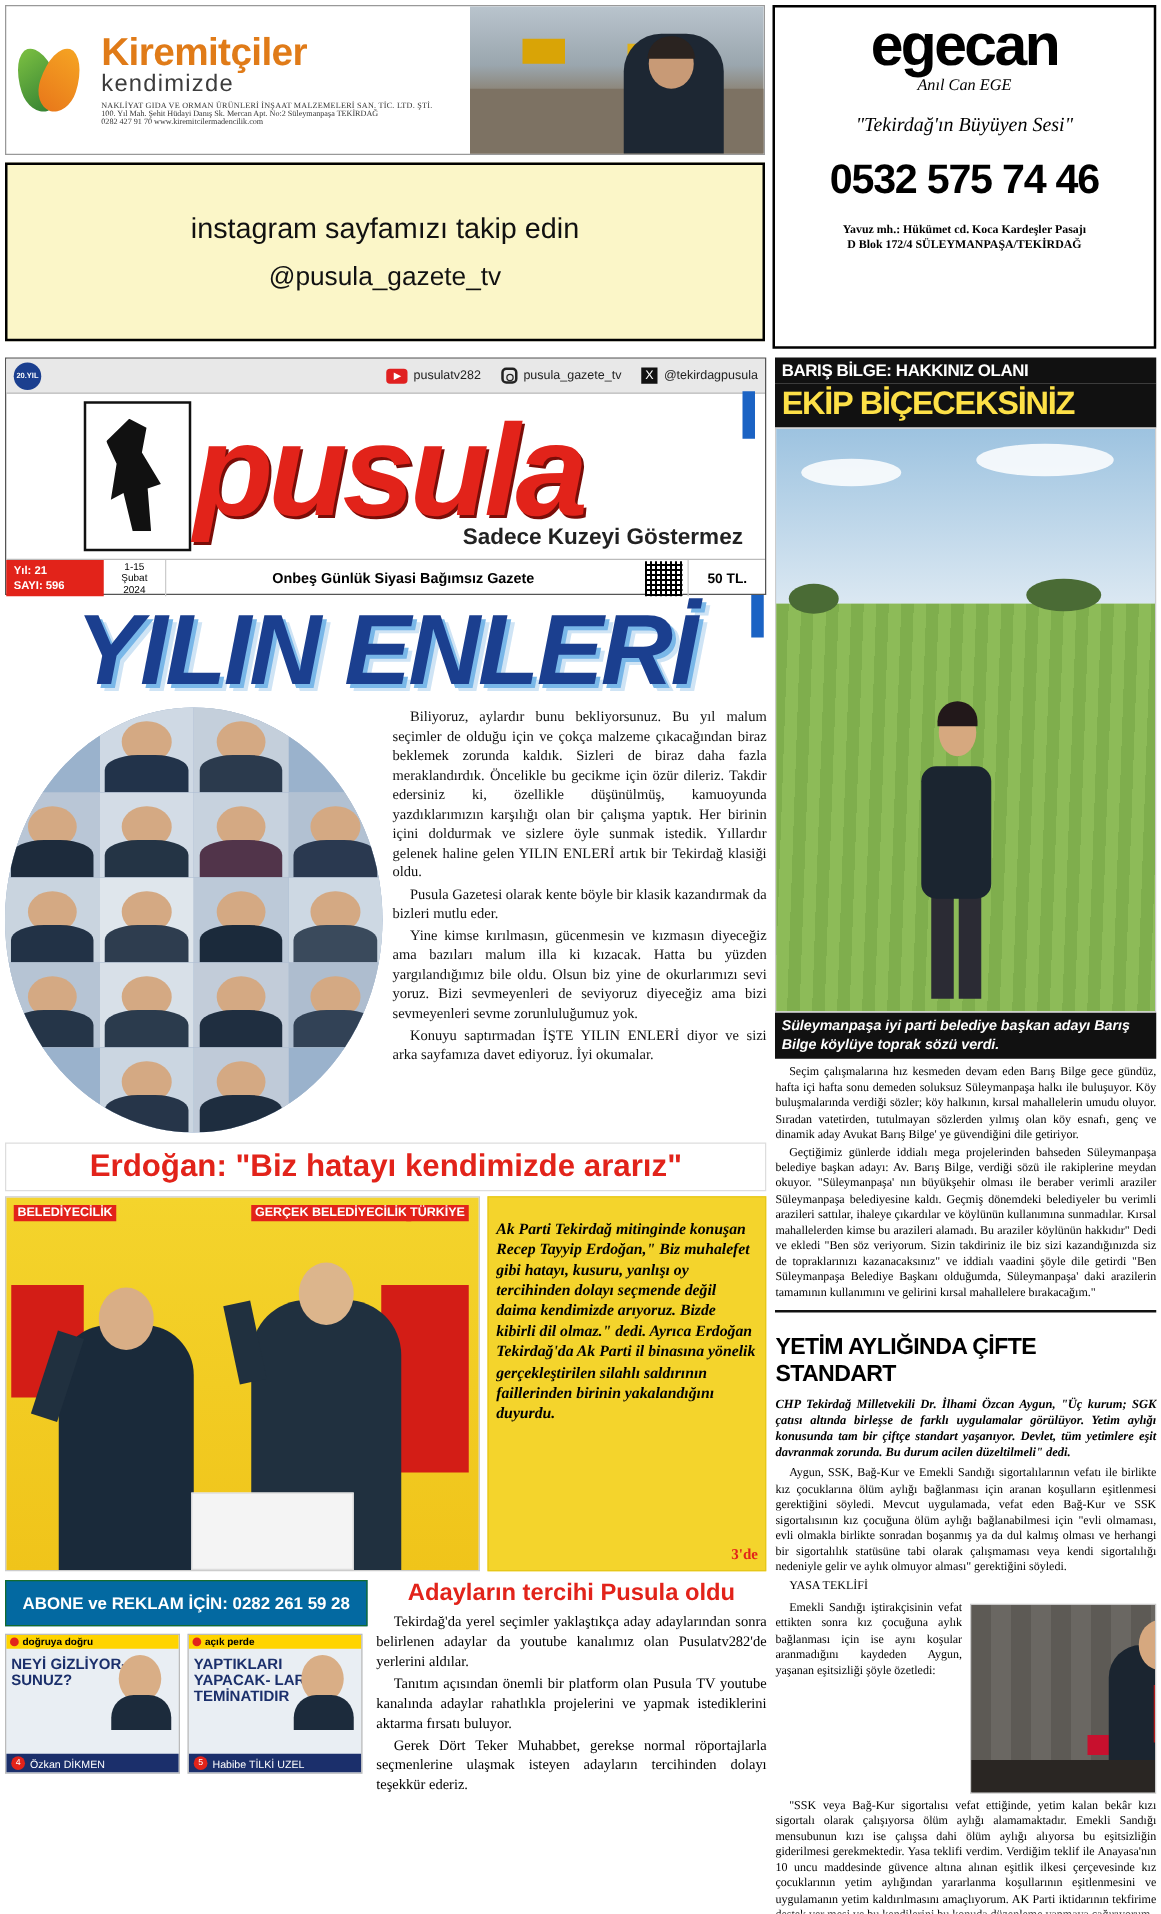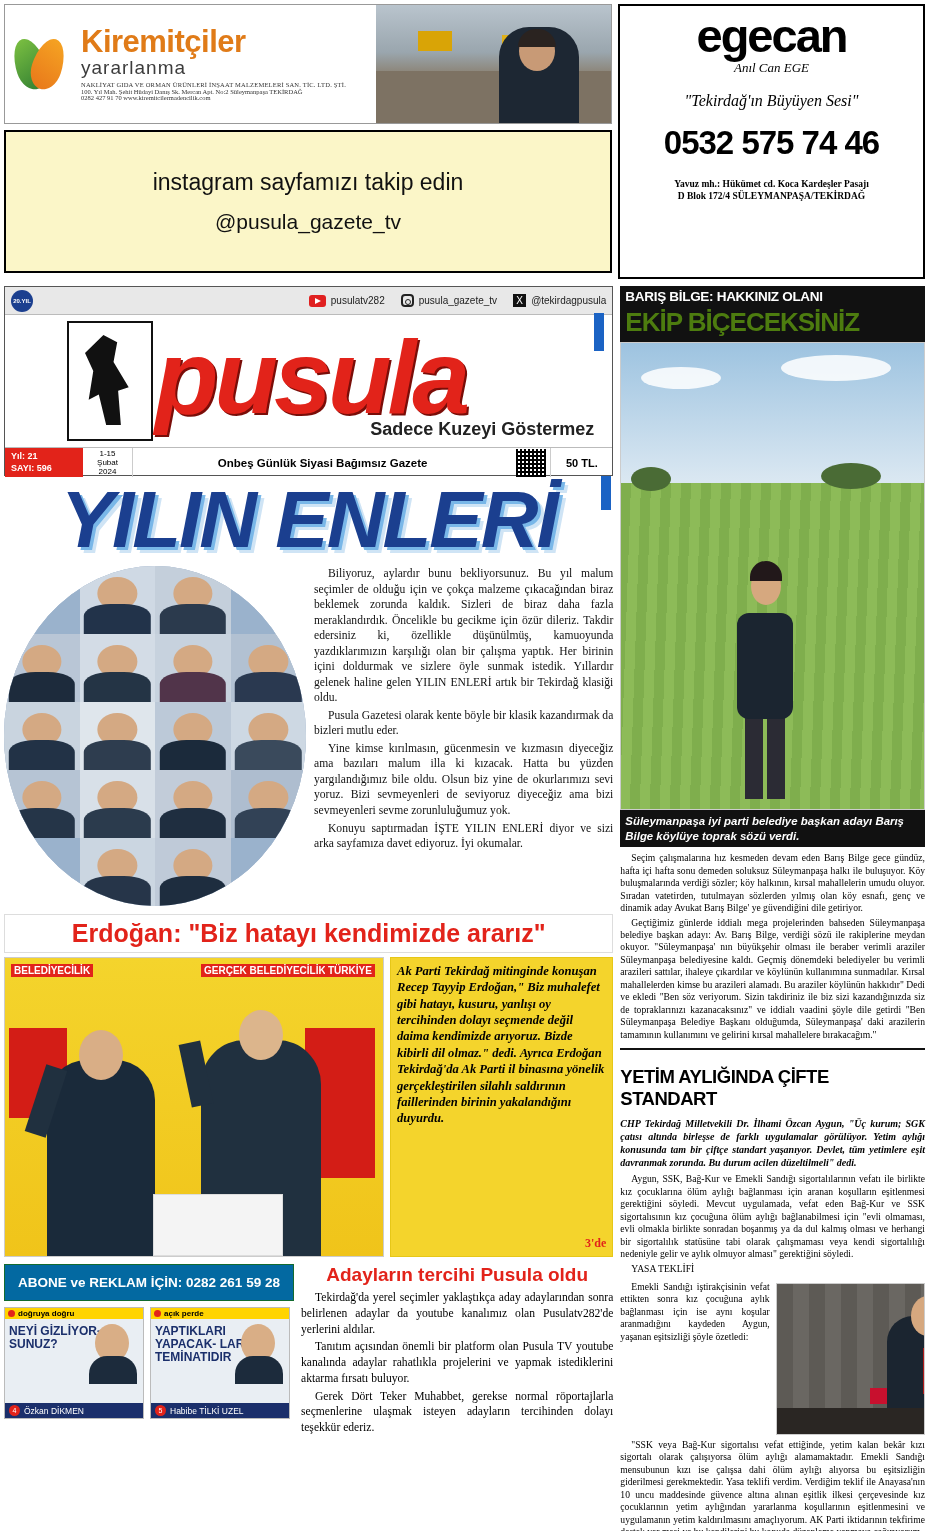--- a/index.html
+++ b/index.html
@@ -128,21 +128,21 @@
   .erd-row { display: flex; gap: 6px; margin-top: 4px; }
   .erd-photo { width: 380px; height: 300px; position: relative; background: linear-gradient(#f4d42c, #f0c41a); overflow:hidden; border:1px solid #ccc;}
   .erd-photo .banner { position:absolute; background:#e2231a; color:#fff; font-family:"Liberation Sans",sans-serif; font-weight:bold; font-size:10px; padding:1px 3px;}
   .erd-photo .crowdflag { position:absolute; background:#d31d16; }
   .erd-photo .man-a { position:absolute; left: 42px; bottom: 0; width: 108px; height: 196px; background:#1a2a3a; border-radius: 40px 40px 0 0;}
   .erd-photo .head-a { position:absolute; left: 74px; bottom: 176px; width: 44px; height: 50px; background:#d9ae86; border-radius:50%;}
   .erd-photo .man-b { position:absolute; left: 196px; bottom: 0; width: 120px; height: 216px; background:#20303f; border-radius: 44px 44px 0 0;}
   .erd-photo .head-b { position:absolute; left: 234px; bottom: 196px; width: 44px; height: 50px; background:#dcb58c; border-radius:50%;}
   .erd-photo .arm { position:absolute; background:#20303f; }
   .erd-photo .podium { position:absolute; left: 148px; bottom: 0; width: 130px; height: 62px; background:#f4f4f4; border:1px solid #ddd;}
-  .erd-cap { flex: 1; background: #f4d42c; padding: 5px 6px; font-family:"Liberation Serif", serif; font-style: italic; font-weight: bold; font-size: 12.6px; line-height: 1.3; position: relative; border:1px solid #e6c718;}
+  .erd-cap { flex: 1; background: #f4d42c; padding: 17px 6px; font-family:"Liberation Serif", serif; font-style: italic; font-weight: bold; font-size: 12.6px; line-height: 1.3; position: relative; border:1px solid #e6c718;}
   .erd-cap .pageref { position:absolute; right: 6px; bottom: 4px; color:#e2231a; font-size: 12px; font-weight:bold; font-style:normal;}
 
   
   .bottom-row { display: flex; gap: 7px; margin-top: 7px;}
   .abone-col { width: 290px; }
   .abone {
     background: #0369a1; color:#fff; font-family:"Liberation Sans",sans-serif; font-weight:bold;
     font-size: 13.5px; text-align:center; padding: 10px 2px; border:1px solid #136b2f;
   }
   .mini-ads { display: flex; gap: 6px; margin-top: 6px;}
@@ -155,21 +155,21 @@
   .mini .mface .b { position:absolute; left:2px; bottom:0; width:48px;height:28px;border-radius:18px 18px 0 0;background:#1c2b3c;}
   .mini .mfoot { position:absolute; left:0; bottom:0; width:100%; background:#1b2f6b; color:#fff; font-family:"Liberation Sans",sans-serif; font-size:8.5px; padding:2px 4px; display:flex; gap:4px; align-items:center;}
   .mini .mfoot .num { width:11px;height:11px;border-radius:50%;background:#e2231a;display:flex;align-items:center;justify-content:center;font-size:7px;}
   .adaylar-col { flex: 1; }
   .adaylar-title { font-family:"Liberation Sans",sans-serif; font-weight:bold; font-size: 19px; color:#e2231a; text-align:center; margin-bottom: 4px;}
   .adaylar-text { font-size: 11.6px; line-height: 1.36; text-align: justify;}
   .adaylar-text p { text-indent: 14px; margin-bottom: 2px;}
 
   
   .r-kicker { background:#111; color:#fff; font-family:"Liberation Sans",sans-serif; font-weight:bold; font-size: 13.5px; padding: 3px 5px; letter-spacing:-.3px;}
-  .r-head { background:#111; color:#4d7c0f; font-family:"Liberation Sans",sans-serif; font-weight:bold; font-size: 26px; padding: 0 5px 4px; letter-spacing:-1px;}
+  .r-head { background:#111; color:#fde047; font-family:"Liberation Sans",sans-serif; font-weight:bold; font-size: 26px; padding: 0 5px 4px; letter-spacing:-1px;}
   .r-photo { height: 468px; position: relative; overflow: hidden; border:1px solid #ccc;
              background: linear-gradient(#bcd7ea 0 30%, #9fc96f 30% 100%); }
   .r-photo .sky { position:absolute; left:0;top:0;width:100%;height:30%;background: linear-gradient(#9dc3e0,#dbe8f2);}
   .r-photo .cloud { position:absolute; background:#fff; border-radius: 50%; opacity:.85;}
   .r-photo .field { position:absolute; left:0; top:30%; width:100%; height:70%;
       background: repeating-linear-gradient(92deg,#7fae4d 0 10px,#8dbb58 10px 20px);}
   .r-photo .tree { position:absolute; background:#4a6b35; border-radius:50%;}
   .r-photo .man { position:absolute; left: 108px; bottom: 8px; width: 70px; height: 250px;}
   .r-photo .man .vest { position:absolute; left: 8px; top: 62px; width: 56px; height: 106px; background:#1b2530; border-radius: 12px;}
   .r-photo .man .shirt { position:absolute; left: 18px; top: 64px; width: 36px; height: 96px; background:#3a6f8a;}
@@ -203,21 +203,21 @@
     <div class="top-left">
 
       <div class="ad-kiremit">
         <div class="kiremit-left">
           <div class="leaf-logo">
               <span class="l1"></span>
               <span class="l2"></span>
             </div>
           <div class="kiremit-text">
             <div class="kiremit-title">Kiremitçiler</div>
-            <div class="kiremit-sub">yararlanma</div>
+            <div class="kiremit-sub">kendimizde</div>
             <div class="kiremit-line1">NAKLİYAT GIDA VE ORMAN ÜRÜNLERİ İNŞAAT MALZEMELERİ SAN. TİC. LTD. ŞTİ.</div>
             <div class="kiremit-line2">100. Yıl Mah. Şehit Hüdayi Danış Sk. Mercan Apt. No:2 Süleymanpaşa TEKİRDAĞ</div>
             <div class="kiremit-line3">0282 427 91 70  www.kiremitcilermadencilik.com</div>
           </div>
         </div>
         <div class="kiremit-photo">
           <span class="hill"></span>
             <span class="machine"></span>
             <span class="machine2"></span>
           <span class="man"></span>

